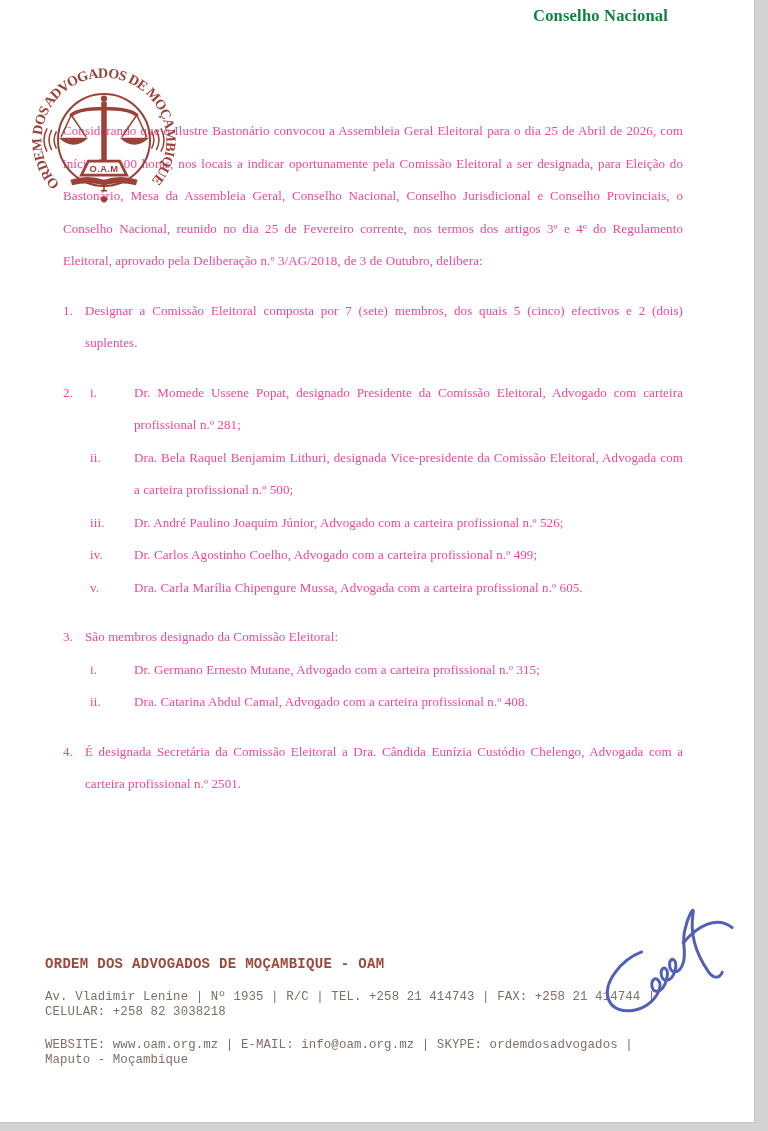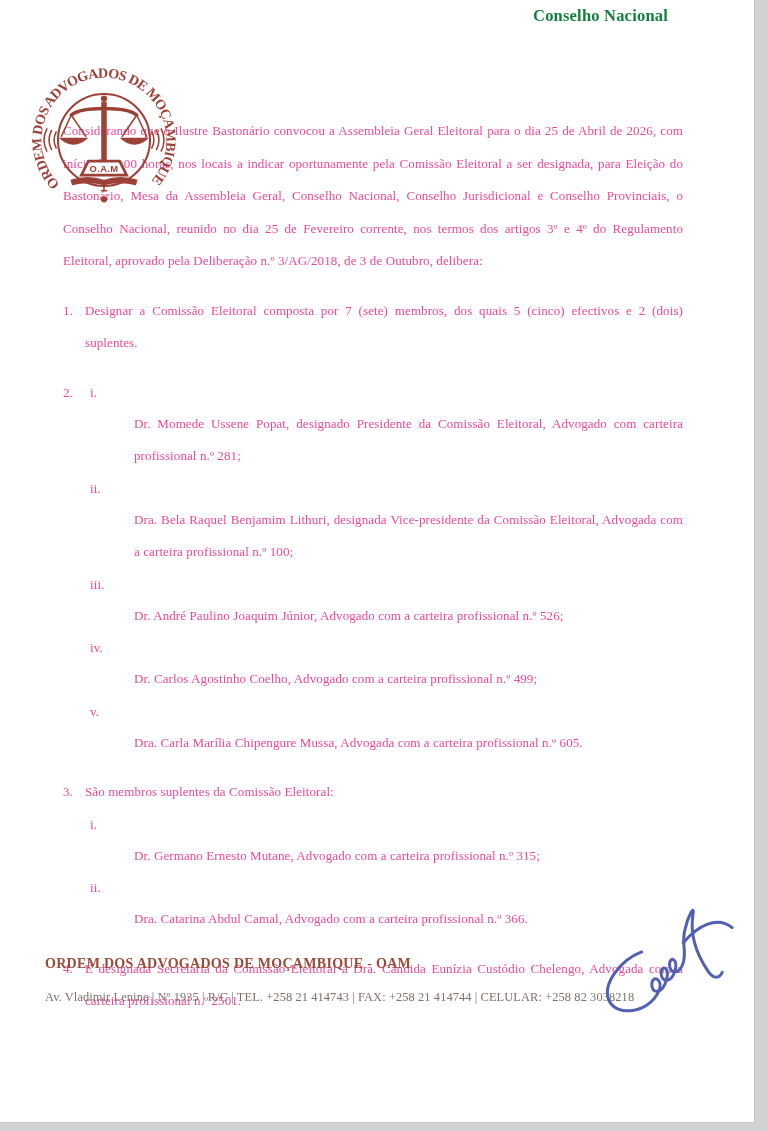--- a/index.html
+++ b/index.html
@@ -36,26 +36,26 @@
     color:#ec4899;
     letter-spacing:0.1px;
   }
   .intro { text-align:justify; line-height:32.5px; }
   .item { display:flex; margin-top:17px; line-height:32.5px; }
   .num  { width:22px; flex:none; }
   .ibody { flex:1; text-align:justify; }
   .subs { margin-left:5px; }
   .sub  { display:flex; line-height:32.5px; }
   .smk  { width:44px; flex:none; }
-  .sbody { flex:1; text-align:justify;margin-top:31px; }
+  .sbody { flex:1; text-align:justify; }
   
   .footer {
     position:absolute;
     left:45px; top:956px; width:620px;
-    font-family:Liberation Serif, serif;
+    font-family:Liberation Mono, monospace;
   }
   .f-head {
     font-size:14px; font-weight:bold;
     color:#9c4a38; letter-spacing:0.3px;
   }
   .f-line {
     margin-top:18px;
     font-size:12.4px; line-height:15px;
     color:#7d7068; letter-spacing:0.1px;
   }
@@ -132,64 +132,65 @@
     <div class="item">
       <span class="num">2.</span>
       <span class="ibody">
         <div class="subs">
           <div class="sub">
             <span class="smk">i.</span>
             <span class="sbody">Dr. Momede Ussene Popat, designado Presidente da Comissão Eleitoral, Advogado com carteira profissional n.º 281;</span>
           </div>
           <div class="sub">
             <span class="smk">ii.</span>
-            <span class="sbody">Dra. Bela Raquel Benjamim Lithuri, designada Vice-presidente da Comissão Eleitoral, Advogada com a carteira profissional n.º 100;</span>
+            <span class="sbody">Dra. Bela Raquel Benjamim Lithuri, designada Vice-presidente da Comissão Eleitoral, Advogada com a carteira profissional n.º 500;</span>
           </div>
           <div class="sub">
             <span class="smk">iii.</span>
             <span class="sbody">Dr. André Paulino Joaquim Júnior, Advogado com a carteira profissional n.º 526;</span>
           </div>
           <div class="sub">
             <span class="smk">iv.</span>
             <span class="sbody">Dr. Carlos Agostinho Coelho, Advogado com a carteira profissional n.º 499;</span>
           </div>
           <div class="sub">
             <span class="smk">v.</span>
             <span class="sbody">Dra. Carla Marília Chipengure Mussa, Advogada com a carteira profissional n.º 605.</span>
           </div>
         </div>
       </span>
     </div>
 
     <div class="item">
       <span class="num">3.</span>
       <span class="ibody">
-        <span>São membros suplentes da Comissão Eleitoral:</span>
+        <span>São membros designado da Comissão Eleitoral:</span>
         <div class="subs">
           <div class="sub">
             <span class="smk">i.</span>
             <span class="sbody">Dr. Germano Ernesto Mutane, Advogado com a carteira profissional n.º 315;</span>
           </div>
           <div class="sub">
             <span class="smk">ii.</span>
-            <span class="sbody">Dra. Catarina Abdul Camal, Advogado com a carteira profissional n.º 366.</span>
+            <span class="sbody">Dra. Catarina Abdul Camal, Advogado com a carteira profissional n.º 408.</span>
           </div>
         </div>
       </span>
     </div>
 
     <div class="item">
       <span class="num">4.</span>
       <span class="ibody">É designada Secretária da Comissão Eleitoral a Dra. Cândida Eunízia Custódio Chelengo, Advogada com a carteira profissional n.º 2501.</span>
     </div>
   </div>
 
   <div class="footer">
     <div class="f-head">ORDEM DOS ADVOGADOS DE MOÇAMBIQUE - OAM</div>
     <div class="f-line">Av. Vladimir Lenine | Nº 1935 | R/C | TEL. +258 21 414743 | FAX: +258 21 414744 | CELULAR: +258 82 3038218</div>
+    <div class="f-line">WEBSITE: www.oam.org.mz | E-MAIL: info@oam.org.mz | SKYPE: ordemdosadvogados | Maputo - Moçambique</div>
   </div>
 
   <div class="signature">
     <svg viewBox="0 0 160 140" width="160" height="140">
       <g stroke="#5160b2" stroke-width="3" fill="none" stroke-linecap="round">
         <path d="M 52,64 C 32,70 10,92 16,110 C 22,127 54,126 66,105
                  C 72,93 62,87 60,96 C 58,107 70,108 75,93
                  C 79,81 71,78 70,86 C 69,96 79,98 84,85
                  C 88,73 80,70 79,78 C 78,88 88,90 93,77
                  C 97,64 92,58 97,44 C 100,33 108,20 106,29

